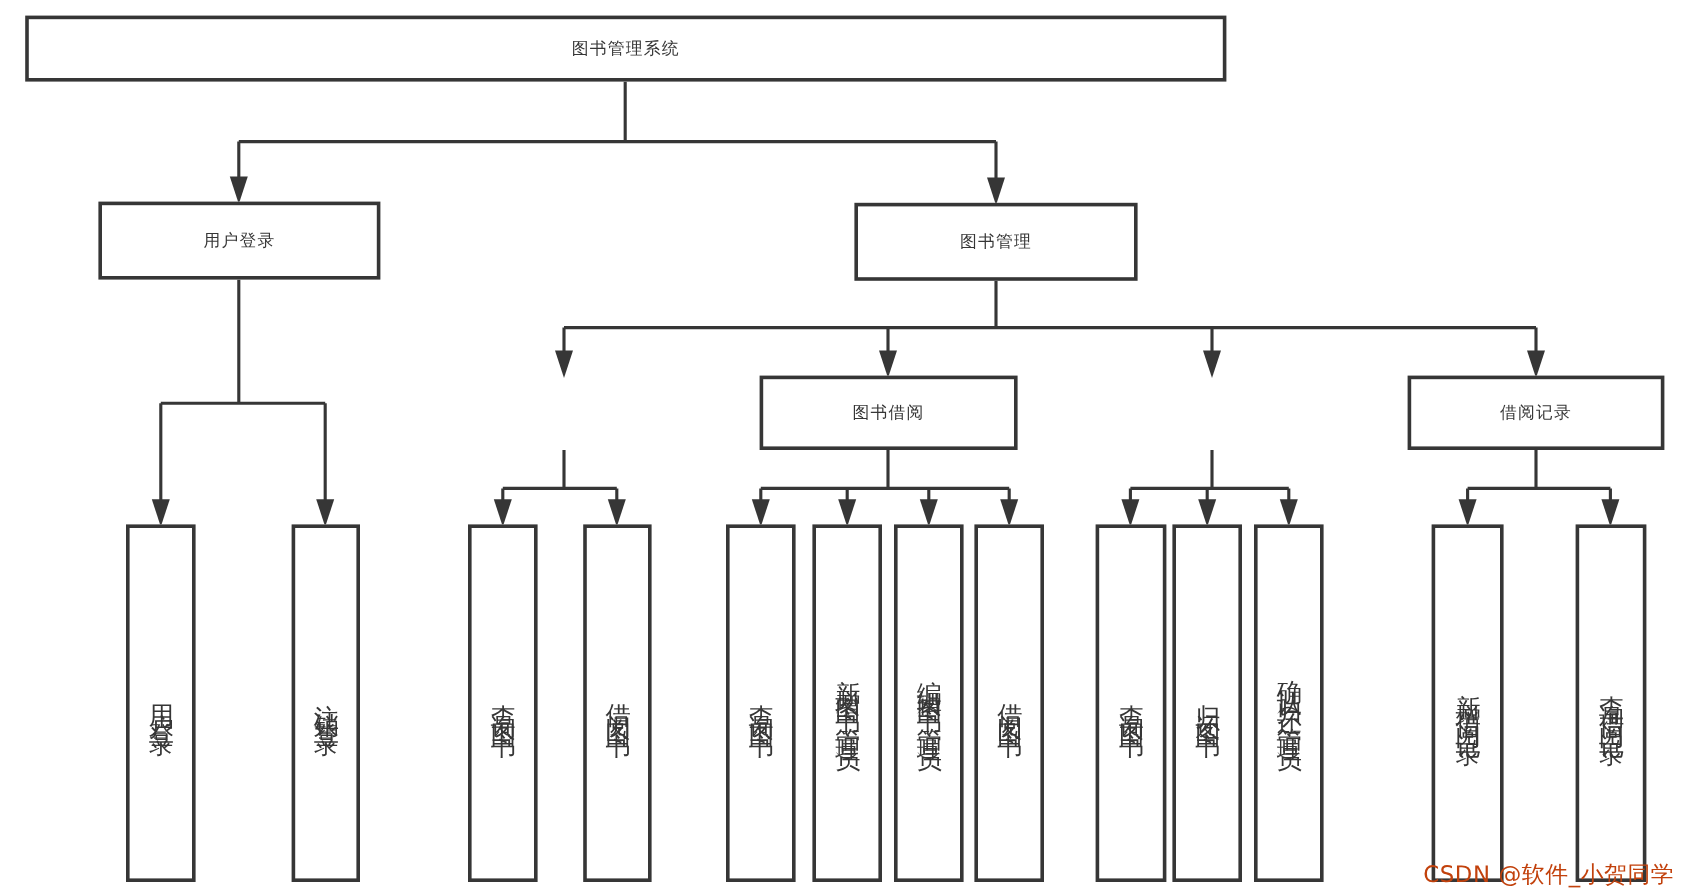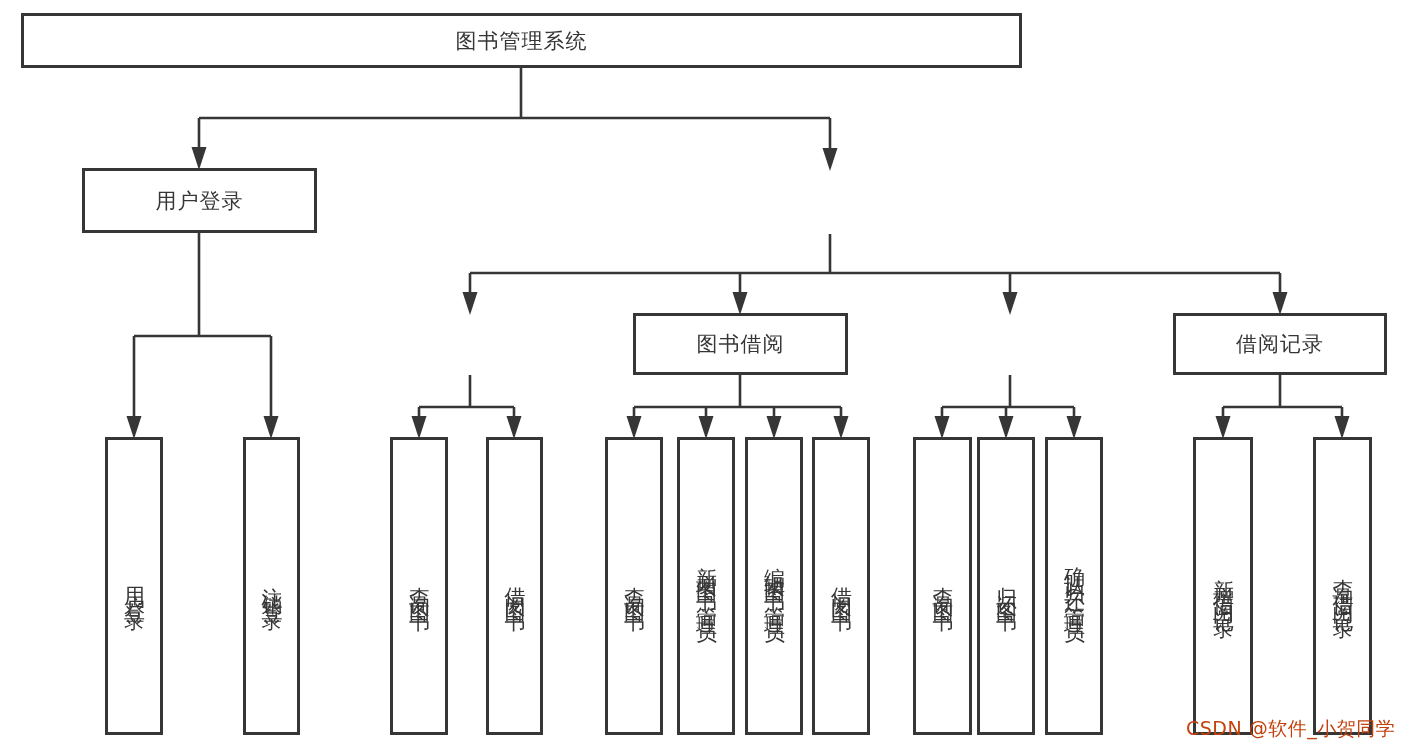--- a/index.html
+++ b/index.html
@@ -18,21 +18,21 @@
     width: 1405px; height: 747px;
   }
   .hbox {
     position: absolute;
     box-sizing: border-box;
     border: 3px solid #363636;
     background: #ffffff;
     display: flex;
     align-items: center;
     justify-content: center;
-    font-size: 21px;
+    font-size: 14px;
     letter-spacing: 1px;
     white-space: nowrap;
   }
   .vbox {
     position: absolute;
     top: 437px;
     height: 298px;
     box-sizing: border-box;
     border: 3px solid #363636;
     background: #ffffff;
@@ -99,20 +99,21 @@
       <g>
         <path d="M1280,375 V407 M1223,407 H1342 M1223,407 V427 M1342,407 V427" fill="none" stroke="#363636" stroke-width="2.6"></path>
         <path d="M1215.5,416 L1230.5,416 L1223,439 Z" fill="#363636"></path>
         <path d="M1334.5,416 L1349.5,416 L1342,439 Z" fill="#363636"></path>
       </g>
     </svg>
 
   <div class="hbox" style="left:21px; top:13px; width:1001px; height:55px;">图书管理系统</div>
 
   <div class="hbox" style="left:82px; top:168px; width:235px; height:65px;">用户登录</div>
+  <div class="hbox" style="left:712px; top:169px; width:236px; height:65px;">图书管理</div>
 
   <div class="hbox" style="left:633px; top:313px; width:215px; height:62px;text-align:center;">图书借阅</div>
   <div class="hbox" style="left:1173px; top:313px; width:214px; height:62px;">借阅记录</div>
 
   <div class="vbox" style="left:105px; width:58px;">用户登录</div>
   <div class="vbox" style="left:243px; width:57px;">注销登录</div>
 
   <div class="vbox" style="left:390px; width:58px;">查询图书</div>
   <div class="vbox" style="left:486px; width:57px;">借阅图书</div>
 

